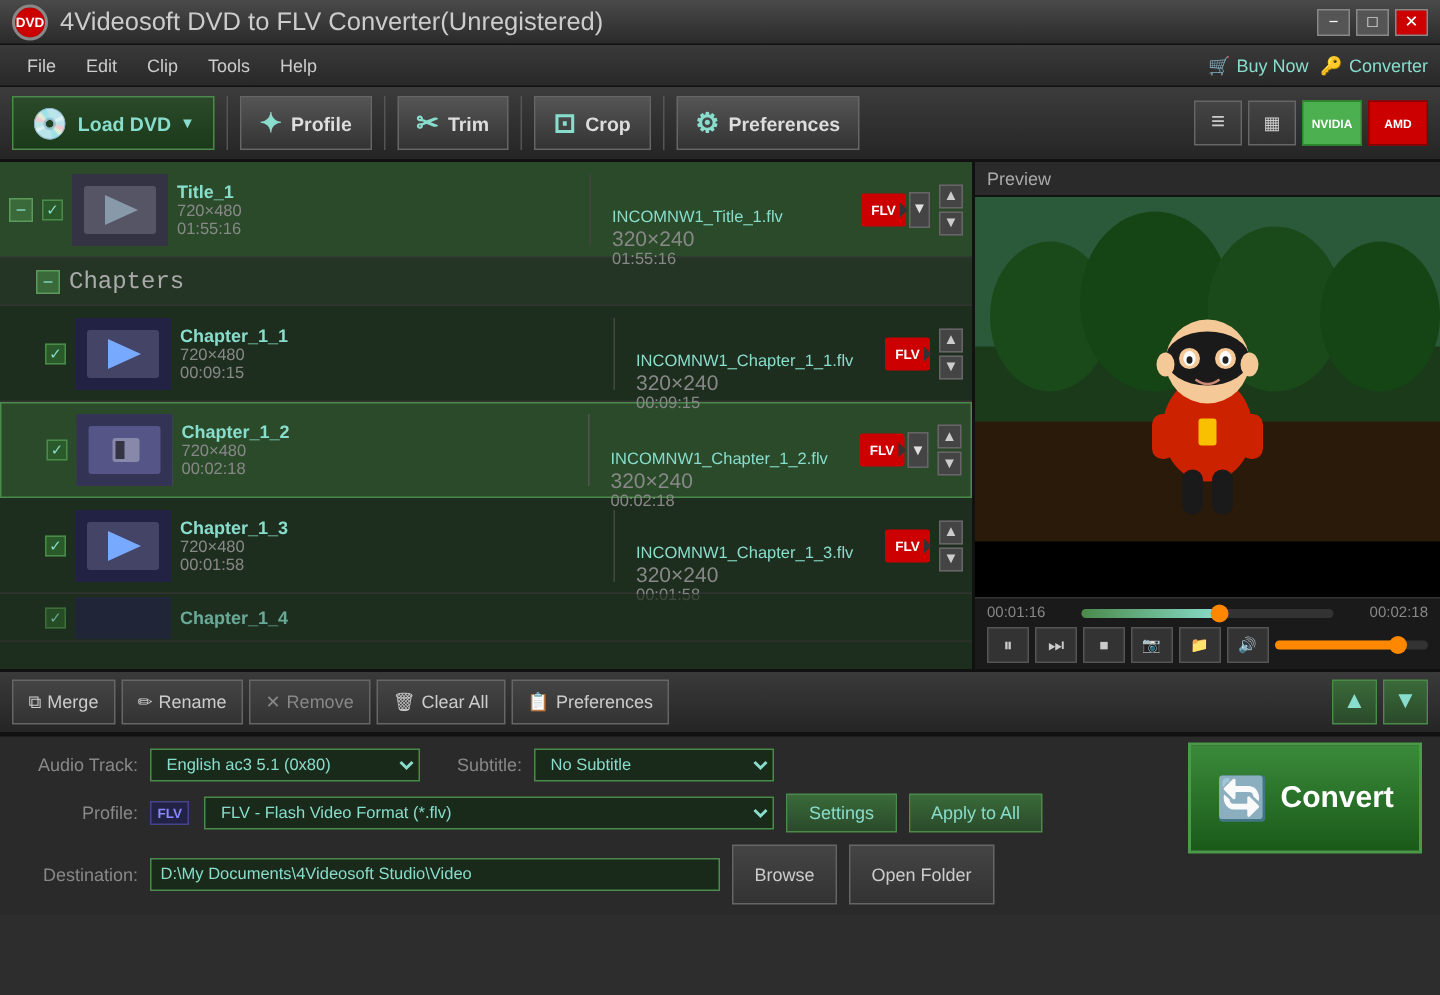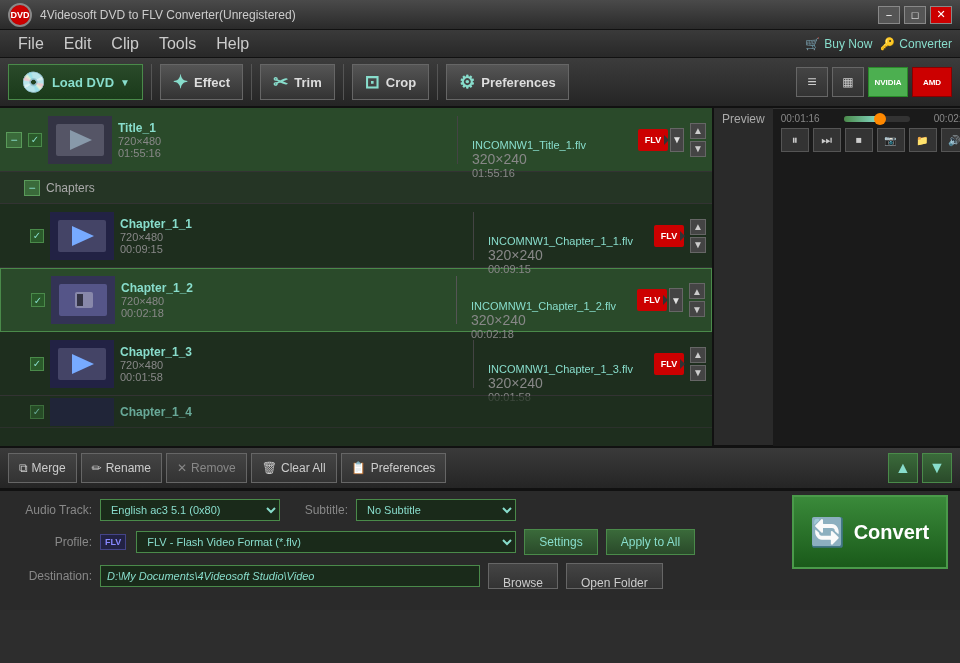--- a/index.html
+++ b/index.html
@@ -1,28 +1,28 @@
 <!DOCTYPE html>
 <html><head>
   <meta charset="utf-8">
   <style>
     * { box-sizing: border-box; margin: 0; padding: 0; }
     body { width: 960px; height: 663px; background: #2d2d2d; font-family: Arial, sans-serif; font-size: 12px; color: #e0e0e0; overflow: hidden; }
 
     
     .title-bar { background: linear-gradient(to bottom, #4a4a4a, #2a2a2a); height: 30px; display: flex; align-items: center; padding: 0 8px; border-bottom: 1px solid #111; }
     .title-bar-logo { width: 24px; height: 24px; background: radial-gradient(circle, #c00 60%, #800 100%); border-radius: 50%; display: flex; align-items: center; justify-content: center; color: #fff; font-weight: bold; font-size: 9px; margin-right: 8px; border: 2px solid #888; }
-    .title-bar-text { flex: 1; font-size: 12px; color: #ccc; }
+    .title-bar-text { flex: 1; font-size: 17px; color: #ccc; }
     .title-bar-controls { display: flex; gap: 4px; }
     .title-btn { width: 22px; height: 18px; background: #555; border: 1px solid #888; color: #fff; font-size: 11px; display: flex; align-items: center; justify-content: center; cursor: pointer; }
     .title-btn.close-btn { background: #c00; }
 
     
     .menu-bar { background: linear-gradient(to bottom, #3a3a3a, #282828); height: 28px; display: flex; align-items: center; padding: 0 8px; border-bottom: 1px solid #111; }
-    .menu-item { padding: 4px 10px; color: #ccc; cursor: pointer; font-size: 16px; }
+    .menu-item { padding: 4px 10px; color: #ccc; cursor: pointer; font-size: 12px; }
     .menu-bar-right { margin-left: auto; display: flex; align-items: center; gap: 8px; }
     .buy-now-btn { background: none; border: none; color: #8dc; font-size: 12px; cursor: pointer; display: flex; align-items: center; gap: 4px; }
     .register-btn { background: none; border: none; color: #8dc; font-size: 12px; cursor: pointer; display: flex; align-items: center; gap: 4px; }
 
     
     .toolbar { background: linear-gradient(to bottom, #3c3c3c, #252525); height: 50px; display: flex; align-items: center; padding: 0 8px; gap: 4px; border-bottom: 2px solid #111; }
     .tool-btn { display: flex; align-items: center; gap: 6px; padding: 4px 12px; background: linear-gradient(to bottom, #555, #333); border: 1px solid #666; color: #ddd; cursor: pointer; height: 36px; font-size: 13px; font-weight: bold; }
     .load-dvd-btn { background: linear-gradient(to bottom, #2a4a2a, #1a3a1a); border: 1px solid #4a8a4a; color: #8dc; }
     .toolbar-sep { width: 1px; height: 36px; background: #555; margin: 0 4px; }
     .toolbar-right { margin-left: auto; display: flex; align-items: center; gap: 4px; }
@@ -53,21 +53,21 @@
     .format-icon { width: 28px; height: 20px; background: #c00; border-radius: 2px; display: flex; align-items: center; justify-content: center; font-size: 9px; color: #fff; font-weight: bold; position: relative; }
     .format-icon::after { content: ''; position: absolute; top: 50%; right: -6px; transform: translateY(-50%); border: 5px solid transparent; border-left-color: #333; }
     .checkbox { width: 14px; height: 14px; background: #2a5a2a; border: 1px solid #4a8a4a; display: flex; align-items: center; justify-content: center; flex-shrink: 0; color: #8dc; font-size: 10px; }
     .arrow-btns { display: flex; flex-direction: column; gap: 2px; }
     .arrow-btn { width: 16px; height: 16px; background: #444; border: 1px solid #666; display: flex; align-items: center; justify-content: center; font-size: 10px; color: #ccc; cursor: pointer; }
     .expand-btn { width: 16px; height: 16px; background: #3a6a3a; border: 1px solid #5a9a5a; display: flex; align-items: center; justify-content: center; font-size: 12px; color: #8dc; cursor: pointer; }
     .format-dropdown { display: flex; align-items: center; gap: 2px; }
     .dropdown-arrow { width: 14px; height: 24px; background: #444; border: 1px solid #666; display: flex; align-items: center; justify-content: center; font-size: 10px; cursor: pointer; }
 
     
-    .preview-panel { width: 246px; background: #111; display: flex; flex-direction: row; }
+    .preview-panel { width: 310px; background: #111; display: flex; flex-direction: column; }
     .preview-header { background: #2a2a2a; padding: 4px 8px; font-size: 12px; color: #aaa; border-bottom: 1px solid #111; }
     .preview-video { flex: 1; background: #000; position: relative; overflow: hidden; }
     .preview-controls { background: #1a1a1a; padding: 4px 8px; border-top: 1px solid #333; }
     .time-bar { display: flex; align-items: center; gap: 24px; margin-bottom: 4px; }
     .progress-track { flex: 1; height: 6px; background: #333; border-radius: 3px; position: relative; }
     .progress-fill { height: 100%; background: linear-gradient(to right, #4a8a4a, #8dc); border-radius: 3px; width: 55%; }
     .progress-thumb { width: 12px; height: 12px; background: #f80; border-radius: 50%; position: absolute; top: -3px; left: calc(55% - 6px); }
     .time-text { font-size: 10px; color: #888; }
     .playback-btns { display: flex; align-items: center; gap: 4px; }
     .play-btn { width: 28px; height: 24px; background: #333; border: 1px solid #555; display: flex; align-items: center; justify-content: center; cursor: pointer; color: #ccc; font-size: 12px; }
@@ -80,21 +80,21 @@
     .action-btn { display: flex; align-items: center; gap: 4px; padding: 4px 10px; background: linear-gradient(to bottom, #444, #333); border: 1px solid #666; color: #ccc; cursor: pointer; height: 30px; font-size: 12px; }
     .move-btn { width: 30px; height: 30px; background: linear-gradient(to bottom, #3a6a3a, #2a4a2a); border: 1px solid #4a8a4a; display: flex; align-items: center; justify-content: center; cursor: pointer; color: #8dc; font-size: 16px; }
 
     
     .settings-bar { height: 120px; background: #2a2a2a; padding: 8px 12px; display: flex; flex-direction: column; gap: 8px; border-top: 1px solid #111; }
     .settings-row { display: flex; align-items: center; gap: 8px; }
     .settings-label { color: #888; font-size: 12px; min-width: 80px; text-align: right; }
     .settings-select { background: #1a2a1a; border: 1px solid #4a8a4a; color: #8dc; padding: 2px 6px; font-size: 11px; height: 22px; }
     .settings-input { background: #1a2a1a; border: 1px solid #4a8a4a; color: #8dc; padding: 2px 6px; font-size: 11px; height: 22px; flex: 1; }
     .green-btn { padding: 4px 14px; background: linear-gradient(to bottom, #3a6a3a, #2a4a2a); border: 1px solid #4a8a4a; color: #8dc; cursor: pointer; font-size: 12px; height: 26px; }
-    .browse-btn { padding: 12px 14px; background: linear-gradient(to bottom, #444, #333); border: 1px solid #666; color: #ccc; cursor: pointer; font-size: 12px; height: 26px; }
+    .browse-btn { padding: 12px 14px; background: linear-gradient(to bottom, #444, #333); border: 1px solid #666; color: #ccc; cursor: pointer; font-size: 12px; height: 40px; }
     .convert-btn { width: 156px; height: 74px; background: linear-gradient(to bottom, #3a8a3a, #1a5a1a); border: 2px solid #4a9a4a; color: #fff; font-size: 20px; font-weight: bold; cursor: pointer; display: flex; align-items: center; justify-content: center; gap: 8px; }
 
     
     ::-webkit-scrollbar { width: 8px; }
     ::-webkit-scrollbar-track { background: #1a1a1a; }
     ::-webkit-scrollbar-thumb { background: #4a4a4a; border-radius: 4px; }
   </style>
 </head>
 <body>
 
@@ -130,21 +130,21 @@
 
 <div class="toolbar">
   <button class="tool-btn load-dvd-btn">
     <span style="font-size:20px;">💿</span>
     <span>Load DVD</span>
     <span style="font-size:10px;">▼</span>
   </button>
   <div class="toolbar-sep"></div>
   <button class="tool-btn">
     <span style="font-size:18px; color:#8dc;">✦</span>
-    <span>Effect</span>
+    <span>Profile</span>
   </button>
   <div class="toolbar-sep"></div>
   <button class="tool-btn">
     <span style="font-size:18px; color:#8dc;">✂</span>
     <span>Trim</span>
   </button>
   <div class="toolbar-sep"></div>
   <button class="tool-btn">
     <span style="font-size:18px; color:#8dc;">⊡</span>
     <span>Crop</span>
@@ -192,21 +192,21 @@
         <div class="dropdown-arrow">▼</div>
       </div>
       <div class="arrow-btns">
         <div class="arrow-btn">▲</div>
         <div class="arrow-btn">▼</div>
       </div>
     </div>
 
     <div class="chapter-header">
       <div class="expand-btn">−</div>
-      <span style="color:#aaa;font-size:12px;">Chapters</span>
+      <span style="color:#aaa;font-size:16px;font-family:Liberation Mono, monospace;">Chapters</span>
     </div>
 
     <div class="chapter-row">
       <div class="checkbox">✓</div>
       <div class="thumb chapter">
         <svg width="64" height="48" viewBox="0 0 64 48">
             <rect width="64" height="48" fill="#224"></rect>
             <rect x="8" y="8" width="48" height="32" fill="#446" rx="2"></rect>
             <polygon points="22,14 44,24 22,34" fill="#7af"></polygon>
           </svg>
@@ -419,21 +419,21 @@
     <span style="background:#224;border:1px solid #448;color:#88f;font-size:9px;font-weight:bold;padding:2px 4px;margin-right:2px;">FLV</span>
     <select class="settings-select" style="flex:1;max-width:380px;">
       <option>FLV - Flash Video Format (*.flv)</option>
     </select>
     <button class="green-btn">Settings</button>
     <button class="green-btn">Apply to All</button>
   </div>
 
   <div class="settings-row">
     <span class="settings-label">Destination:</span>
-    <input class="settings-input" type="text" style="max-width: 380px; font-style: italic;" value="D:\My Documents\4Videosoft Studio\Video">
+    <input class="settings-input" type="text" style="max-width: 380px;" value="D:\My Documents\4Videosoft Studio\Video">
     <button class="browse-btn">Browse</button>
     <button class="browse-btn">Open Folder</button>
   </div>
 
   <div style="position:absolute;right:12px;top:4px;">
     <button class="convert-btn">
       <span style="font-size:28px;">🔄</span>
       <span>Convert</span>
     </button>
   </div>

